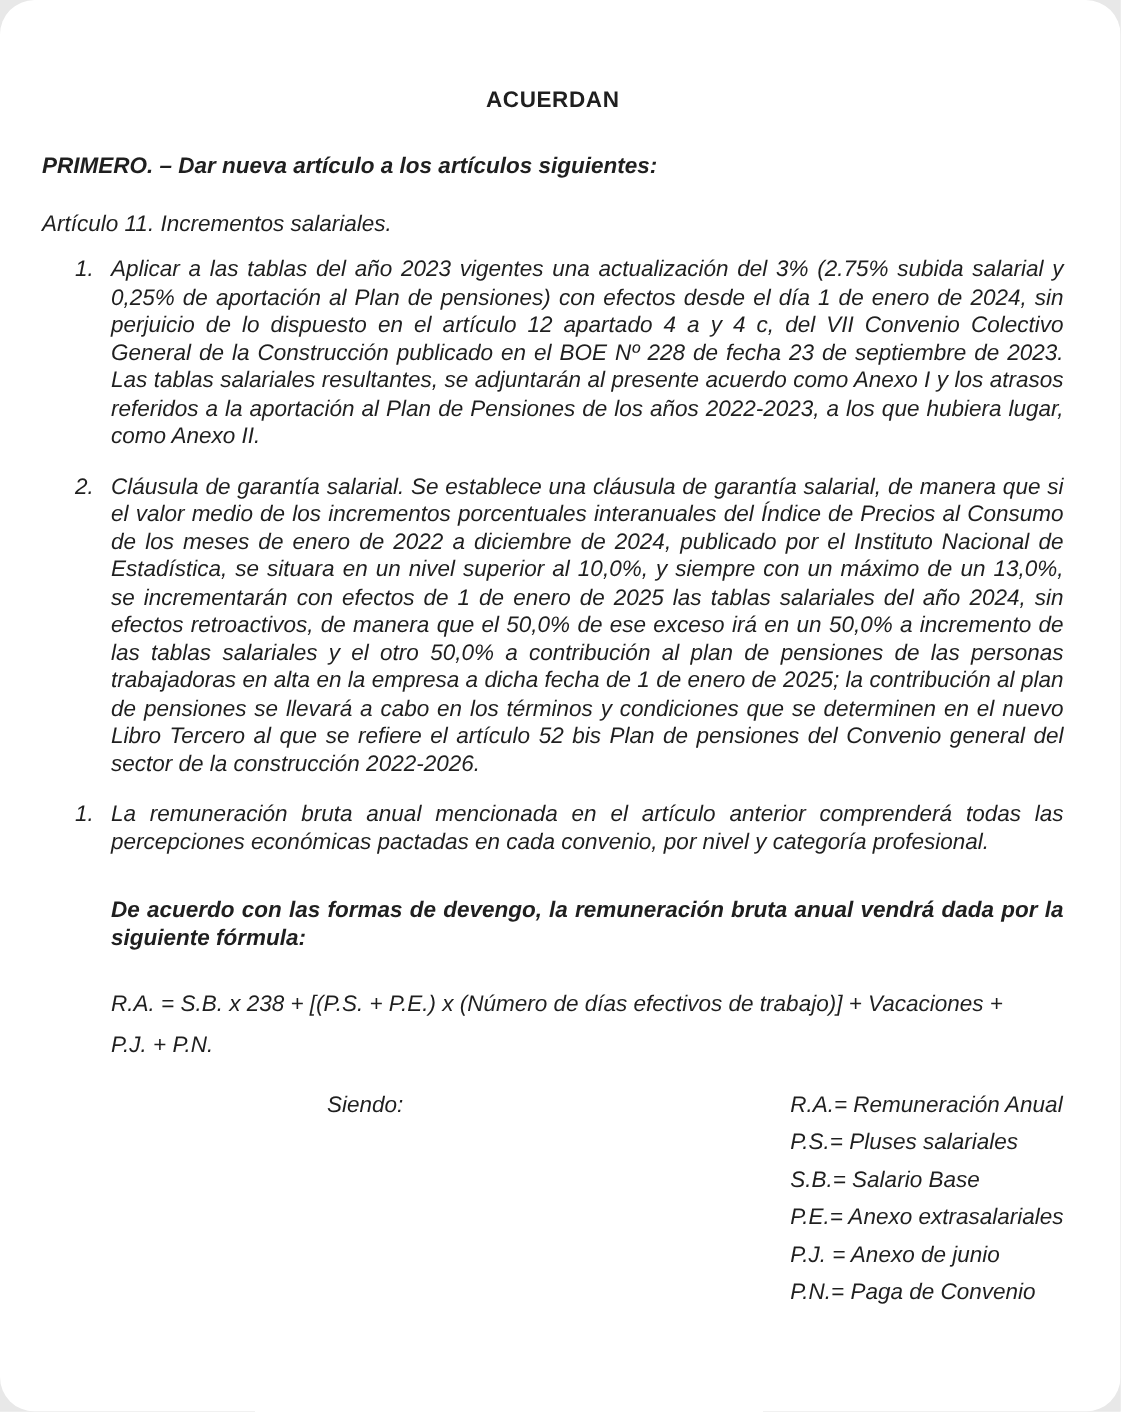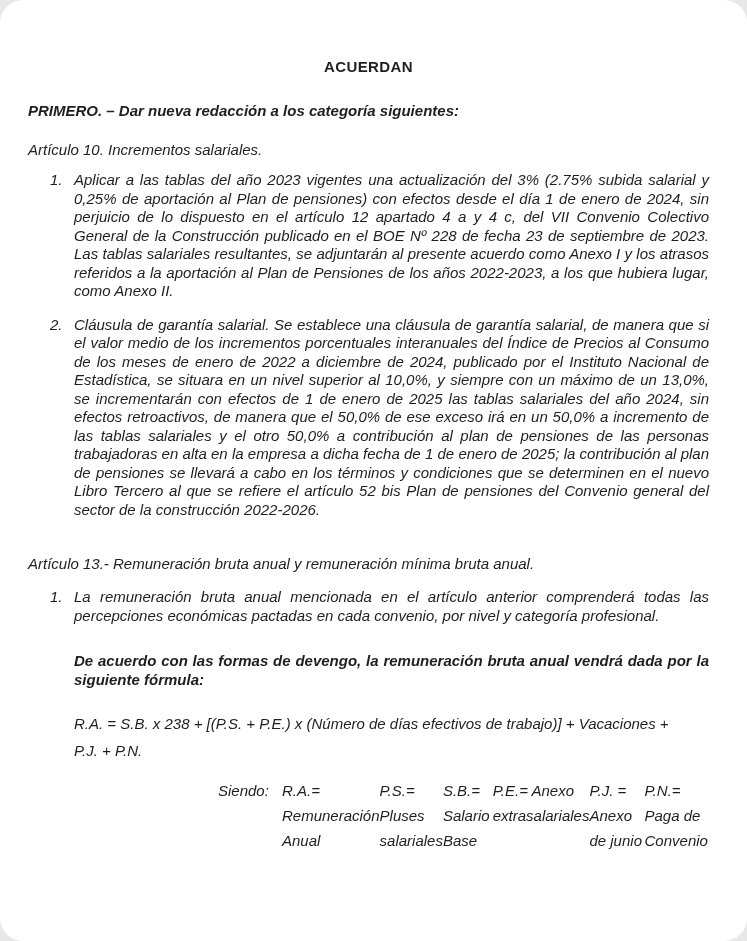--- a/index.html
+++ b/index.html
@@ -78,48 +78,47 @@
     margin-left: 190px;
     margin-top: 14px;
     justify-content: space-between;
   }
   .siendo-label {
     flex: 0 0 64px;
     line-height: 25px;
   }
   .definitions {
     display: flex;
-    flex-direction: row;
+    flex-direction: column;
   }
   .definition-line {
     line-height: 25px;
   }
 </style>
 </head>
 <body>
 
 <div class="page">
 
   <div class="doc-title">ACUERDAN</div>
 
-  <div class="primero-line">PRIMERO. – Dar nueva redacción a los categoría siguientes:</div>
+  <div class="primero-line">PRIMERO. – Dar nueva artículo a los artículos siguientes:</div>
 
-  <div class="article-title">Artículo 10. Incrementos salariales.</div>
+  <div class="article-title">Artículo 11. Incrementos salariales.</div>
 
   <div class="numbered-item first">
     <span class="item-number">1.</span>
     <span class="item-text">Aplicar a las tablas del año 2023 vigentes una actualización del 3% (2.75% subida salarial y 0,25% de aportación al Plan de pensiones) con efectos desde el día 1 de enero de 2024, sin perjuicio de lo dispuesto en el artículo 12 apartado 4 a y 4 c, del VII Convenio Colectivo General de la Construcción publicado en el BOE Nº 228 de fecha 23 de septiembre de 2023. Las tablas salariales resultantes, se adjuntarán al presente acuerdo como Anexo I y los atrasos referidos a la aportación al Plan de Pensiones de los años 2022-2023, a los que hubiera lugar, como Anexo II.</span>
   </div>
 
   <div class="numbered-item">
     <span class="item-number">2.</span>
     <span class="item-text">Cláusula de garantía salarial. Se establece una cláusula de garantía salarial, de manera que si el valor medio de los incrementos porcentuales interanuales del Índice de Precios al Consumo de los meses de enero de 2022 a diciembre de 2024, publicado por el Instituto Nacional de Estadística, se situara en un nivel superior al 10,0%, y siempre con un máximo de un 13,0%, se incrementarán con efectos de 1 de enero de 2025 las tablas salariales del año 2024, sin efectos retroactivos, de manera que el 50,0% de ese exceso irá en un 50,0% a incremento de las tablas salariales y el otro 50,0% a contribución al plan de pensiones de las personas trabajadoras en alta en la empresa a dicha fecha de 1 de enero de 2025; la contribución al plan de pensiones se llevará a cabo en los términos y condiciones que se determinen en el nuevo Libro Tercero al que se refiere el artículo 52 bis Plan de pensiones del Convenio general del sector de la construcción 2022-2026.</span>
   </div>
 
-  <div class="article-title art13">Artículo 13.- Remuneración bruta anual y remuneración mínima bruta anual.</div>
 
   <div class="numbered-item">
     <span class="item-number">1.</span>
     <span class="item-text">La remuneración bruta anual mencionada en el artículo anterior comprenderá todas las percepciones económicas pactadas en cada convenio, por nivel y categoría profesional.</span>
   </div>
 
   <div class="continuation">De acuerdo con las formas de devengo, la remuneración bruta anual vendrá dada por la siguiente fórmula:</div>
 
   <div class="formula-block">
     <div>R.A. = S.B. x 238 + [(P.S. + P.E.) x (Número de días efectivos de trabajo)] + Vacaciones +</div>

